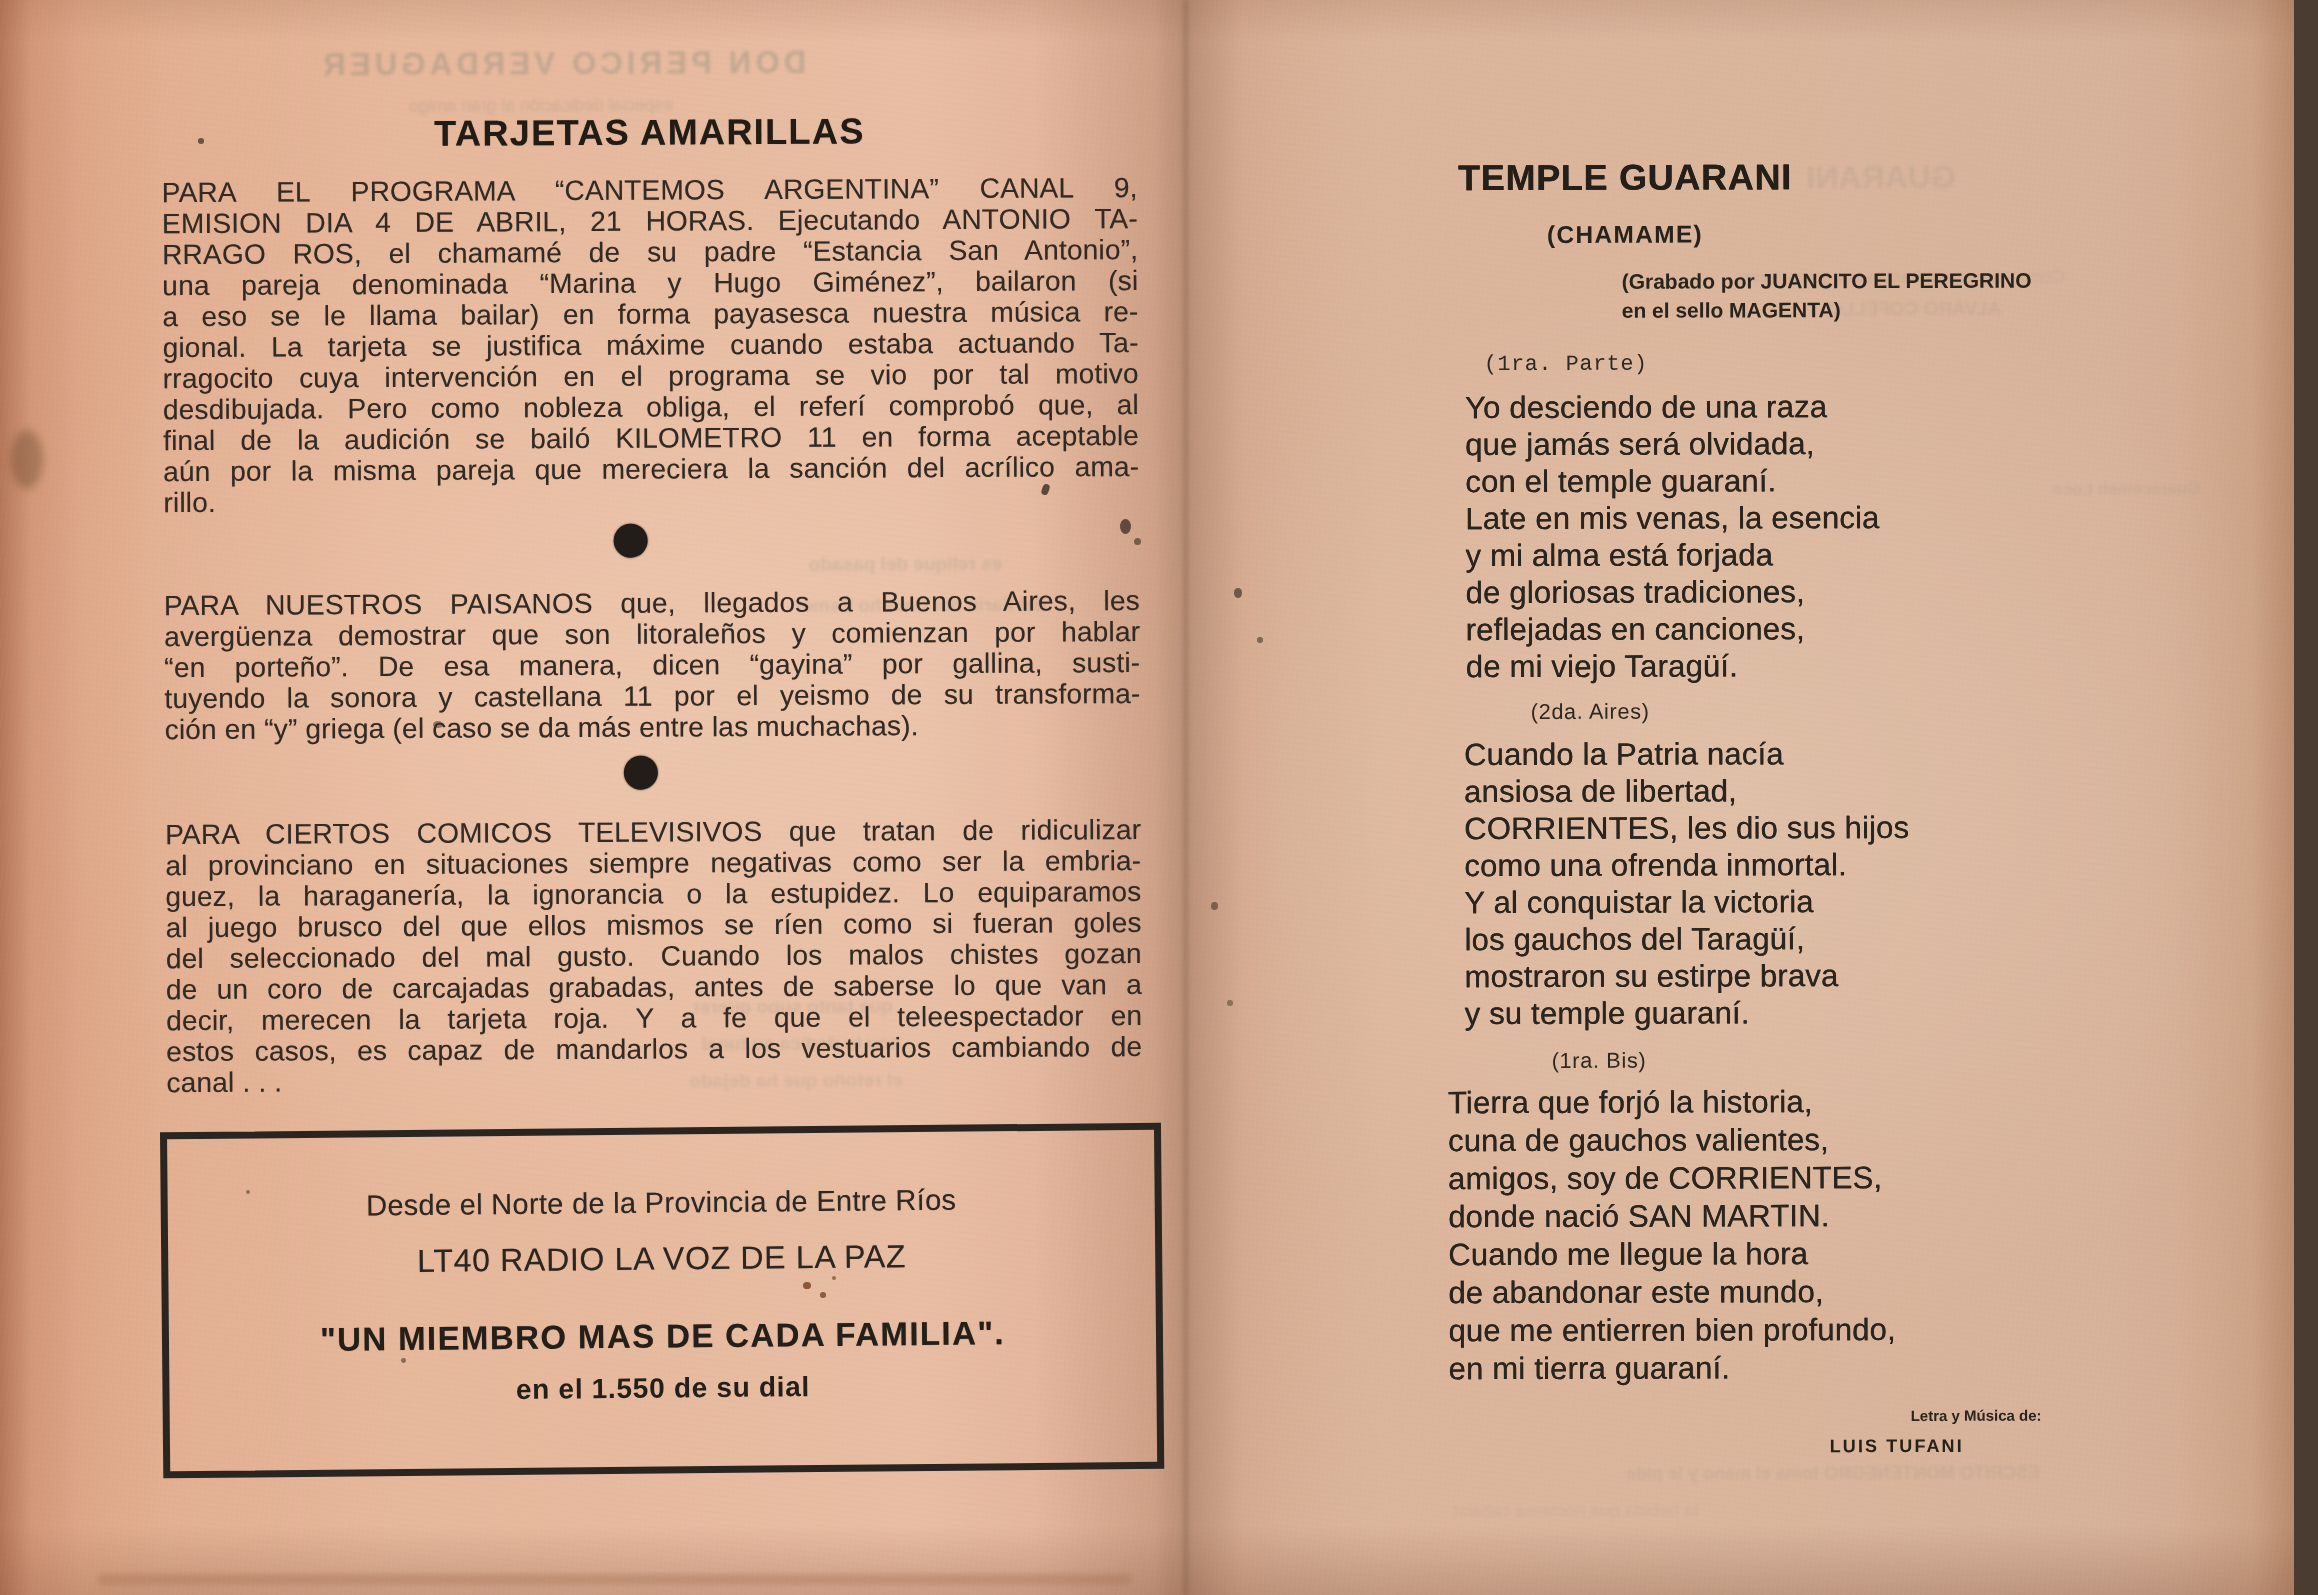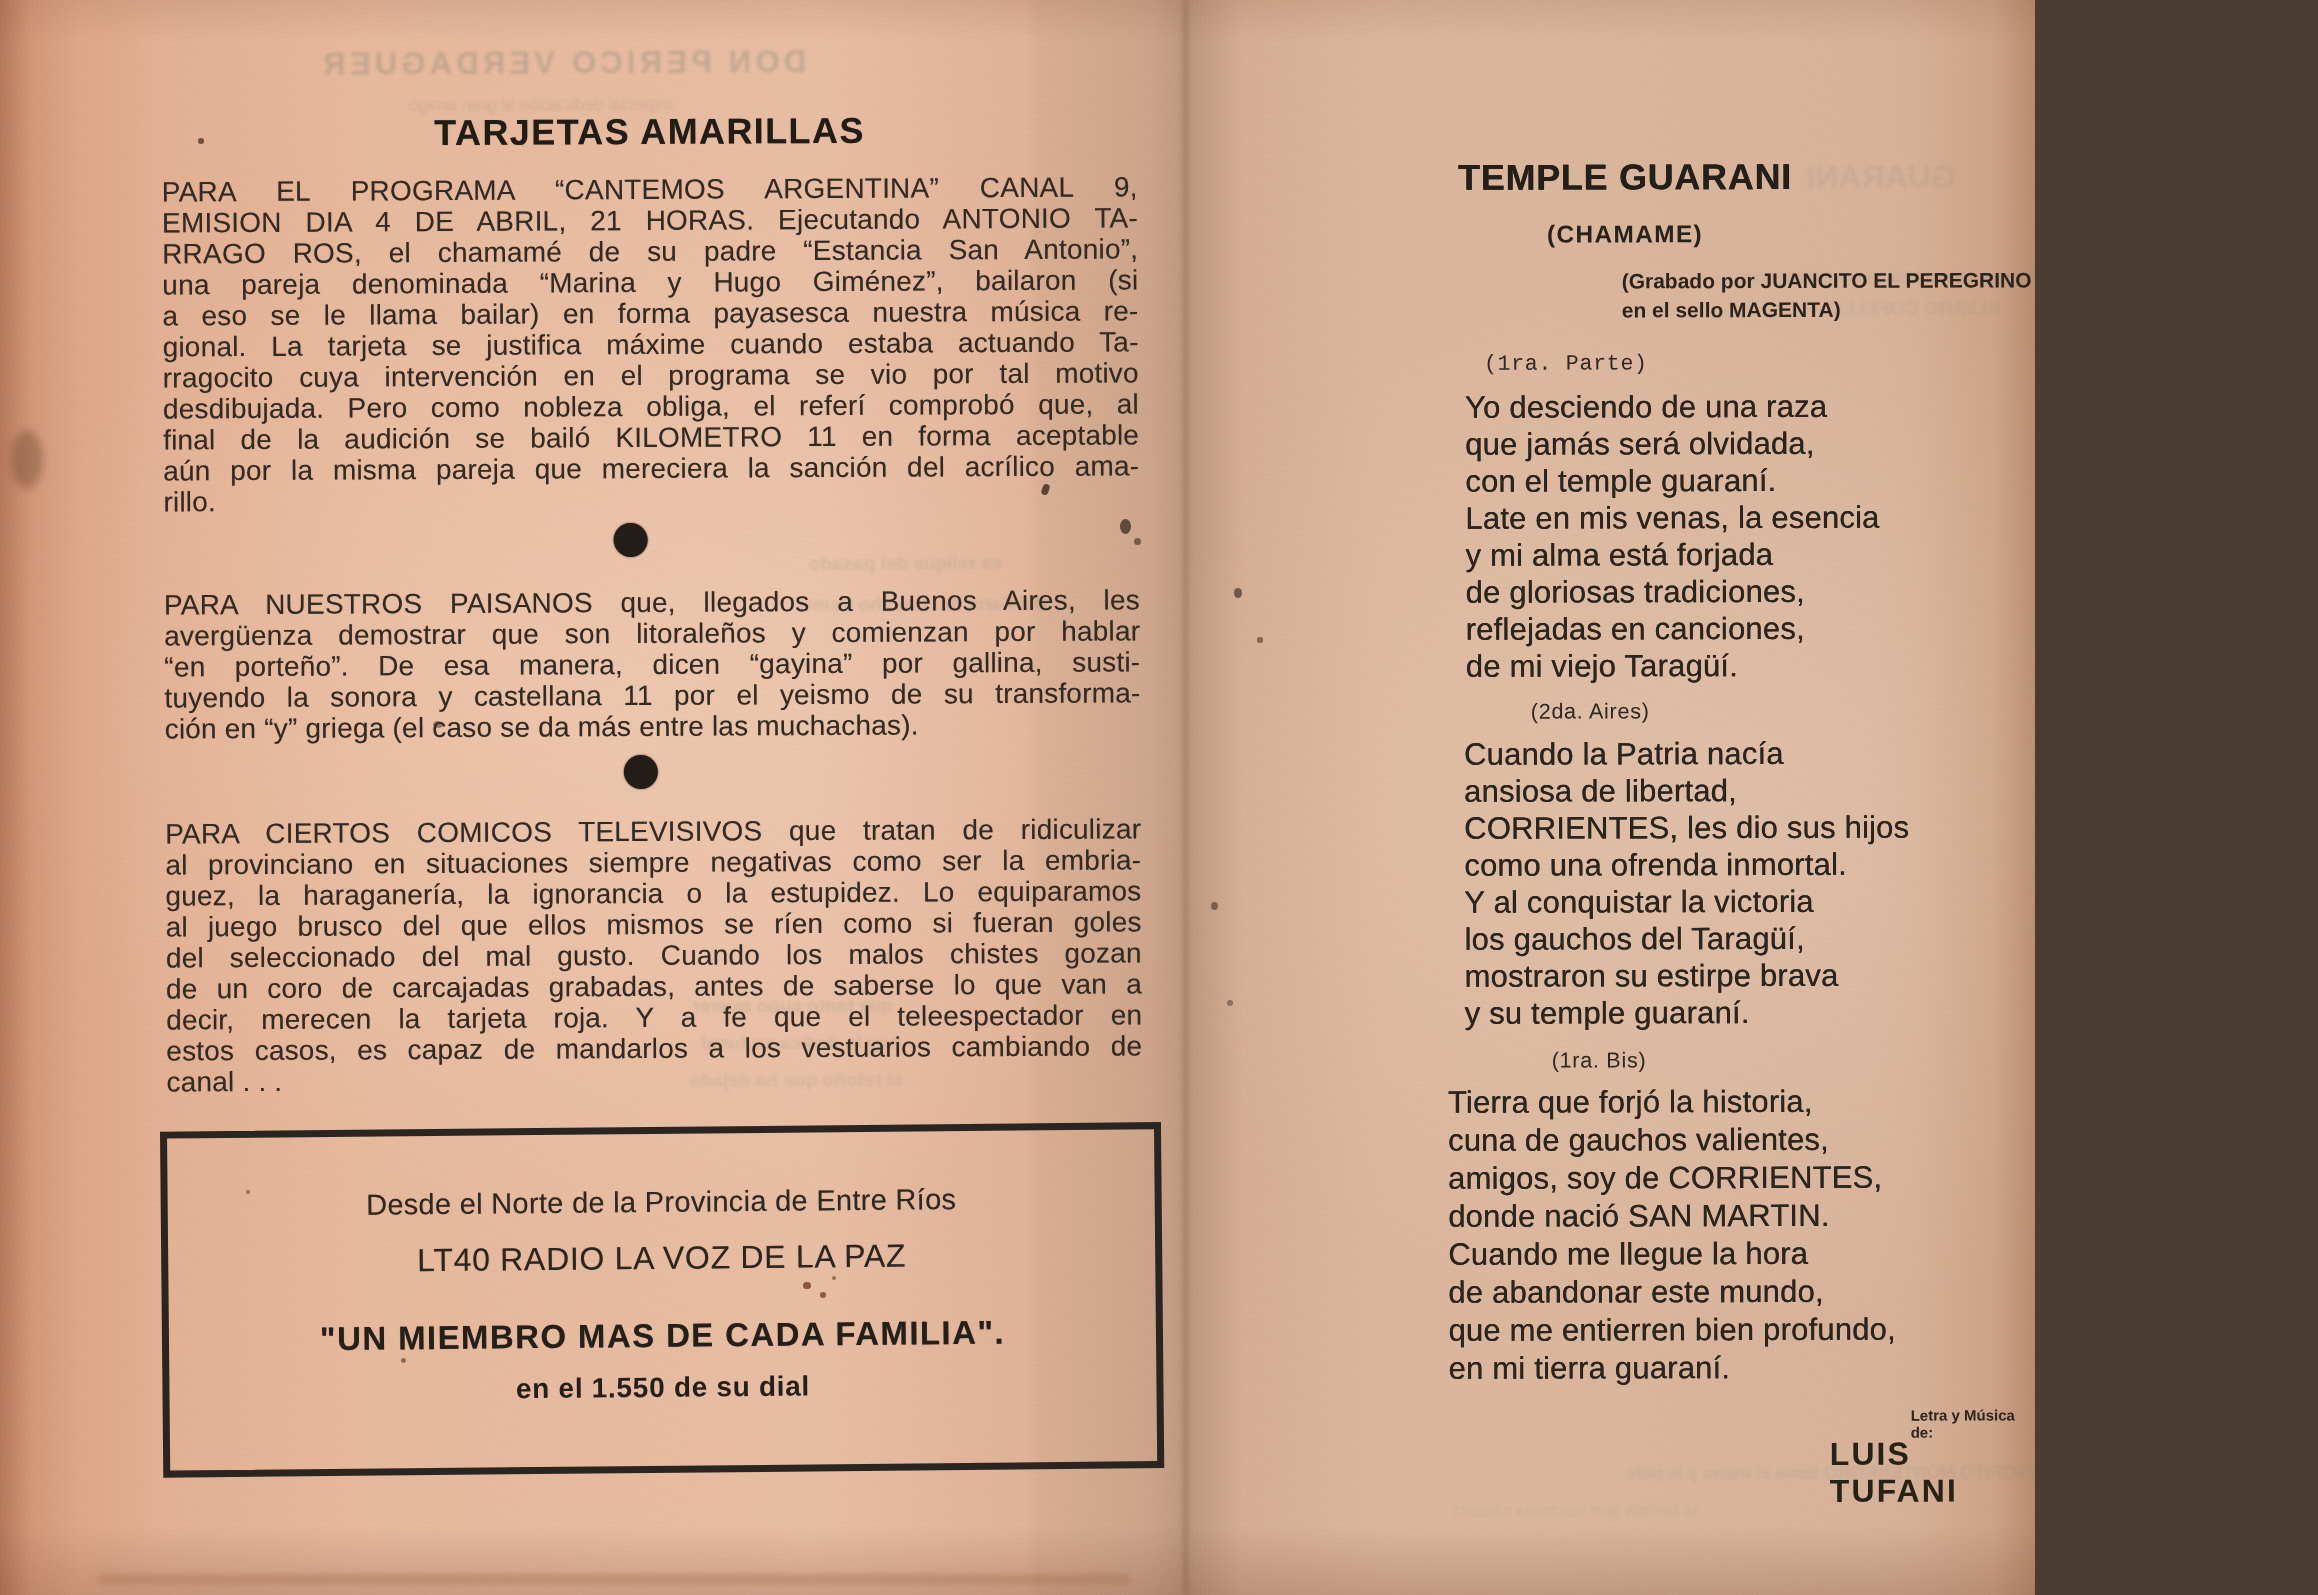--- a/index.html
+++ b/index.html
@@ -1,17 +1,17 @@
 <!DOCTYPE html>
 <html style="font-size:11.2px"><head>
 <meta charset="utf-8">
 <style>
   html,body{margin:0;padding:0;background:#4a3c30;}
   .scan{
-    position:relative;width:2035px;height:1595px;overflow:hidden;
+    position:relative;width:2294px;height:1595px;overflow:hidden;
     font-family:"Liberation Sans",sans-serif;color:#2e2720;
     background-color:#e2b59b;
     background-image:
       linear-gradient(90deg, rgba(146,77,47,.55) 0px, rgba(183,115,80,.35) 31px, rgba(205,140,100,.18) 80px, rgba(0,0,0,0) 161px),
       linear-gradient(270deg, rgba(140,85,55,.35) 0px, rgba(170,120,85,.15) 42px, rgba(0,0,0,0) 119px),
       linear-gradient(180deg, rgba(120,70,45,.14) 0px, rgba(0,0,0,0) 42px),
       linear-gradient(0deg, rgba(110,60,40,.24) 0px, rgba(0,0,0,0) 70px),
       linear-gradient(90deg, rgba(0,0,0,0) 1033px, rgba(133,90,66,.20) 1152px, rgba(112,74,54,.30) 1188px, rgba(160,115,88,.12) 1243px, rgba(0,0,0,0) 1382px),
       radial-gradient(ellipse 908px 768px at 628px 698px, rgba(255,238,220,.22), rgba(0,0,0,0) 70%),
       radial-gradient(ellipse 908px 768px at 1731px 803px, rgba(255,240,224,.17), rgba(0,0,0,0) 70%),
@@ -52,21 +52,21 @@
   .rp-credit{position:absolute;left:1623px;top:268px;width:531px;font-size:21px;font-weight:700;
     line-height:29px;color:#2a241d;}
   .vlabel{position:absolute;font-size:21.6px;letter-spacing:0.7px;color:#2e2821;}
   .vl1{left:1485px;top:353px;font-family:Liberation Mono, monospace;} .vl2{left:1531px;top:700px;} .vl3{left:1508px;top:1049px;margin-left:43px;}
   .verse{position:absolute;font-size:31px;color:#2b251e;}
   .verse .vline{text-shadow:0.3px 0 0 currentColor;letter-spacing:0.2px;}
   .v1{left:1466px;top:390px;} .v1 .vline{line-height:37px;}
   .v2{left:1464px;top:737px;} .v2 .vline{line-height:37px;}
   .v3{left:1447px;top:1085px;} .v3 .vline{line-height:38px;}
   .author-label{position:absolute;left:1909px;top:1409px;font-size:15px;font-weight:700;color:#2a241d;}
-  .author-name{position:absolute;left:1828px;top:1438px;font-size:32px;font-weight:700;letter-spacing:2.1px;color:#272218;}
+  .author-name{position:absolute;left:1828px;top:1438px;font-size:18px;font-weight:700;letter-spacing:2.1px;color:#272218;}
 
   
   .ghost{position:absolute;transform:scaleX(-1);color:#6e7a6e;filter:blur(1.4px);font-weight:700;white-space:nowrap;}
   .g0{left:328px;top:43px;width:482px;text-align:center;font-size:31px;letter-spacing:4.2px;opacity:.30;color:#737a6f;}
   .g1{left:300px;top:92px;width:489px;text-align:center;font-size:17.5px;font-weight:400;opacity:.20;}
   .g2{left:810px;top:552px;font-size:19px;opacity:.17;}
   .g3{left:796px;top:593px;font-size:19px;opacity:.17;}
   .g4{left:691px;top:994px;font-size:19px;opacity:.17;}
   .g5{left:700px;top:1031px;font-size:19px;opacity:.16;}
   .g6{left:688px;top:1068px;font-size:19px;opacity:.15;}

